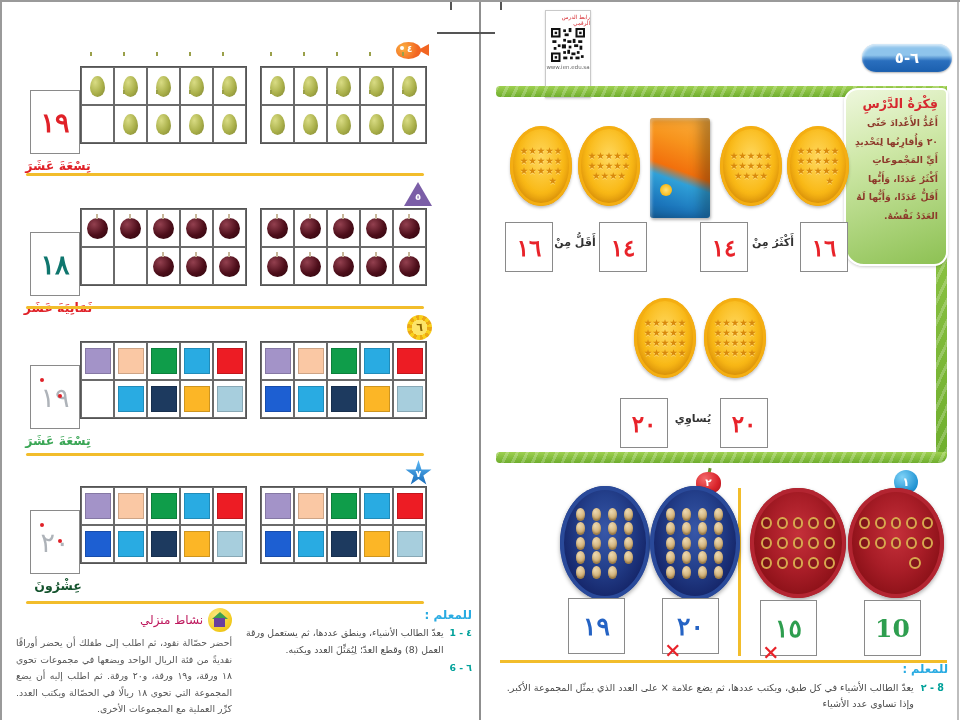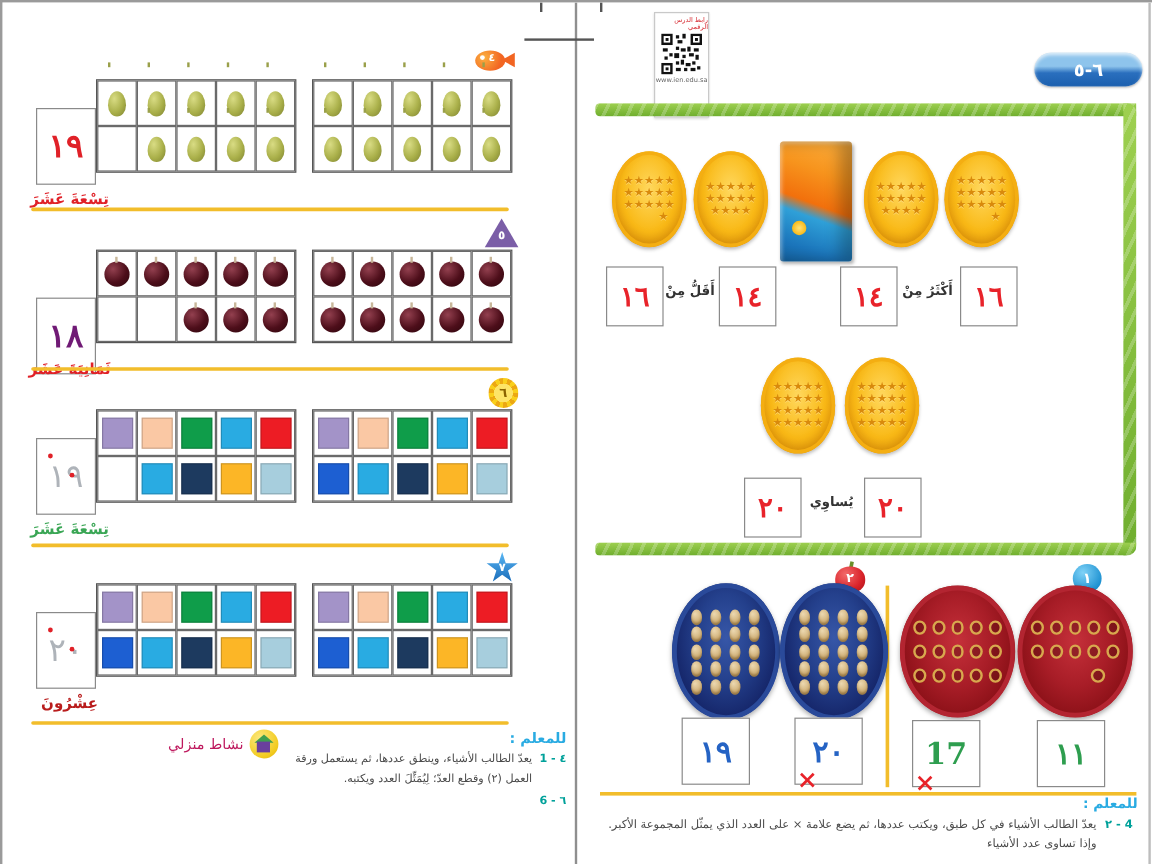--- a/index.html
+++ b/index.html
@@ -297,21 +297,21 @@
                 <div class="cherry"></div>
               </div>
               <div class="tf-cell">
                 <div class="cherry"></div>
               </div>
               <div class="tf-cell">
                 <div class="cherry"></div>
               </div>
             </div>
           </div>
-          <div class="numbox" style="color: #701a75; margin-top: 16px;">
+          <div class="numbox" style="color: #0f766e;">
             <span>١٨</span>
           </div>
           <div class="num-word ar" style="color: rgb(224, 33, 40);">ثَمَانِيَةَ عَشَرَ</div>
         </div>
         <div class="section" style="top: 303px; height: 140px;">
           <div class="badge badge-sun" style="right: 46px; top: 2px;">٦</div>
           <div class="frames-row">
             <div class="ten-frame">
               <div class="tf-cell">
                 <div class="square" style="background: rgb(163, 147, 200);"></div>
@@ -448,40 +448,41 @@
               <div class="tf-cell">
                 <div class="square" style="background: rgb(167, 206, 221);"></div>
               </div>
             </div>
           </div>
           <div class="numbox traced" style="color: rgb(174, 179, 185);">
             <div class="tdot" style="left: 9px; top: 12px;"></div>
             <div class="tdot" style="left: 27px; top: 28px;"></div>
             <span>٢٠</span>
           </div>
-          <div class="num-word ar" style="color: #b91c1c;">عِشْرُونَ</div>
+          <div class="num-word ar" style="color: #14532d;">عِشْرُونَ</div>
         </div>
       </div>
 
     <div class="home-activity">
       <div class="ha-head">
         <span class="house-icon">
             <span class="hr"></span>
             <span class="hw"></span>
           </span>
         <span class="ha-title">نشاط منزلي</span>
       </div>
+      <div class="ha-text ar">أحضر حصّالة نقود، ثم اطلب إلى طفلك أن يحضر أوراقًا نقديةً من فئة الريال الواحد ويضعها في مجموعات تحوي ١٨ ورقة، و١٩ ورقة، و٢٠ ورقة. ثم اطلب إليه أن يضع المجموعة التي تحوي ١٨ ريالًا في الحصّالة ويكتب العدد. كرِّر العملية مع المجموعات الأخرى.</div>
     </div>
 
     <div class="teacher-notes">
       <div class="tn-title">للمعلم :</div>
       <div id="tn-left-items">
           <div class="tn-row">
             <span class="tn-range ltr">1 - ٤</span>
-            <span>يعدّ الطالب الأشياء، وينطق عددها، ثم يستعمل ورقة العمل (٢) وقطع العدّ؛ لِيُمَثِّلَ العدد ويكتبه.</span>
+            <span>يعدّ الطالب الأشياء، وينطق عددها، ثم يستعمل ورقة العمل (8) وقطع العدّ؛ لِيُمَثِّلَ العدد ويكتبه.</span>
           </div>
           <div class="tn-row">
             <span class="tn-range ltr">6 - ٦</span>
           </div>
         </div>
     </div>
   <div class="rule" style="top: 163px;"></div>
       <div class="rule" style="top: 296px;"></div>
       <div class="rule" style="top: 443px;"></div>
       <div class="rule" style="top: 591px;"></div>
@@ -530,20 +531,24 @@
     </div>
 
     <div class="lesson-pill">
       <span class="ltr">٦-٥</span>
     </div>
 
     <div class="band-top green"></div>
     <div class="band-right green"></div>
     <div class="band-bottom green"></div>
 
+    <div class="idea-box">
+      <div class="idea-title">فِكْرَةُ الدَّرْسِ</div>
+      <div class="idea-body">أَعُدُّ الأَعْدادَ حَتّى ٢٠ وَأُقارِنُها لِتَحْديدِ أَيِّ المَجْموعاتِ أَكْثَرُ عَدَدًا، وَأَيُّها أَقَلُّ عَدَدًا، وَأَيُّها لَهُ العَدَدُ نَفْسُهُ.</div>
+    </div>
 
     <div class="juice"></div>
     <div id="example-area">
         <div class="plate-y" style="left: 28px; top: 116px;">
           <div class="star-row">
             <span class="star">★</span>
             <span class="star">★</span>
             <span class="star">★</span>
             <span class="star">★</span>
             <span class="star">★</span>
@@ -747,25 +752,25 @@
             <div class="ring"></div>
             <div class="ring"></div>
             <div class="ring"></div>
             <div class="ring"></div>
           </div>
           <div class="ring-row single">
             <div class="ring"></div>
           </div>
         </div>
         <div class="ans-box" style="left: 278px; top: 590px; color: rgb(46, 158, 79);">
-          <span>17</span>
+          <span>١٥</span>
           <span class="ans-cross">×</span>
         </div>
         <div class="ans-box" style="left: 382px; top: 590px; color: rgb(46, 158, 79);">
-          <span>١١</span>
+          <span>10</span>
         </div>
         <div class="badge badge-apple" style="left: 214px; top: 458px;">
           <div class="apple-stem"></div>
           <div class="apple-body"></div>
           <div class="apple-num">٢</div>
         </div>
         <div class="plate-b" style="left: 78px; top: 476px;">
           <div class="pea-grid">
             <div class="pea"></div>
             <div class="pea"></div>
@@ -816,17 +821,17 @@
           <span>١٩</span>
         </div>
         <div class="ans-box" style="left: 180px; top: 588px; color: rgb(37, 99, 196);">
           <span>٢٠</span>
           <span class="ans-cross">×</span>
         </div>
       </div>
 
     <div class="tnr-title">للمعلم :</div>
     <div class="tnr-row">
-      <span class="tnr-range ltr">٢ - 4</span>
+      <span class="tnr-range ltr">٢ - 8</span>
       <span>يعدّ الطالب الأشياء في كل طبق، ويكتب عددها، ثم يضع علامة × على العدد الذي يمثّل المجموعة الأكبر. وإذا تساوى عدد الأشياء</span>
     </div>
   </div>
 </div>
 
 </body></html>

